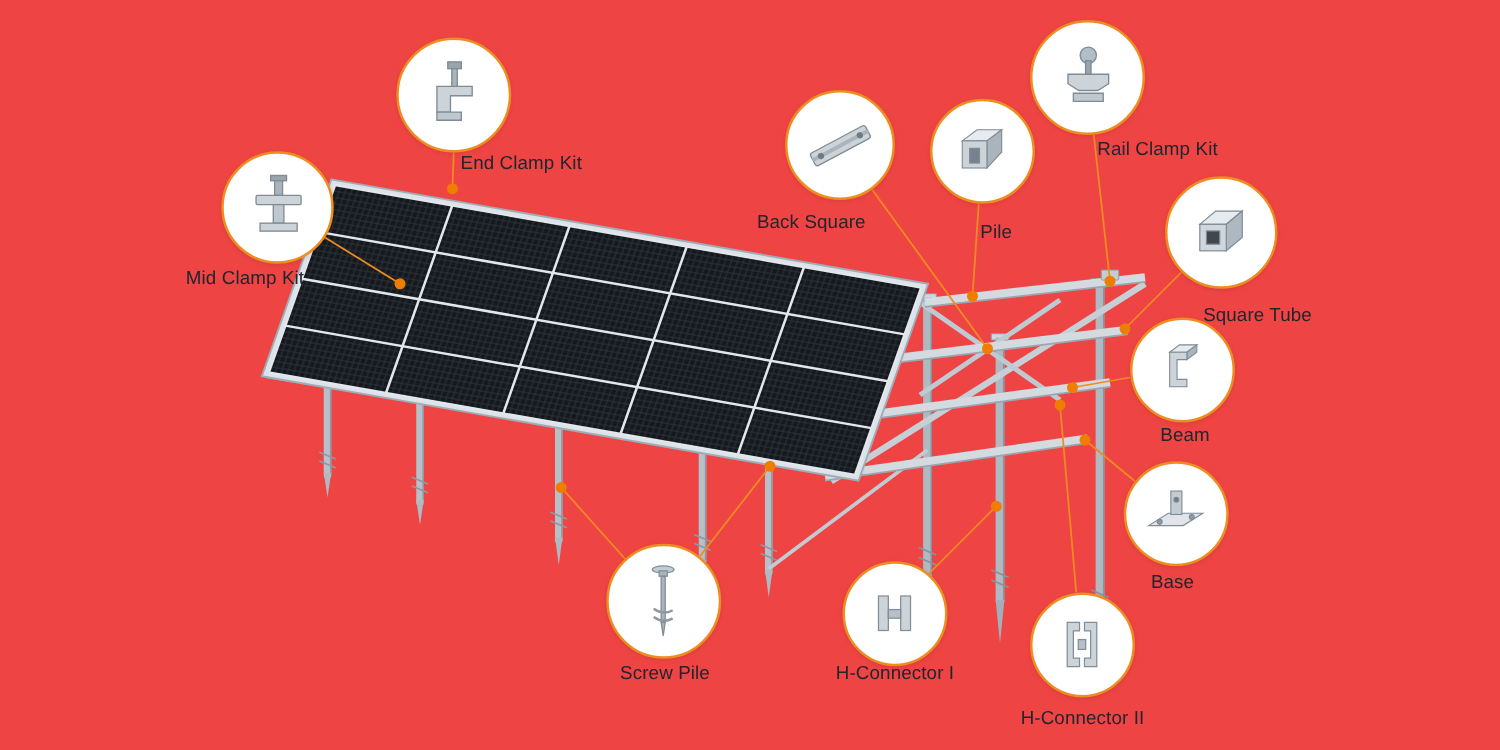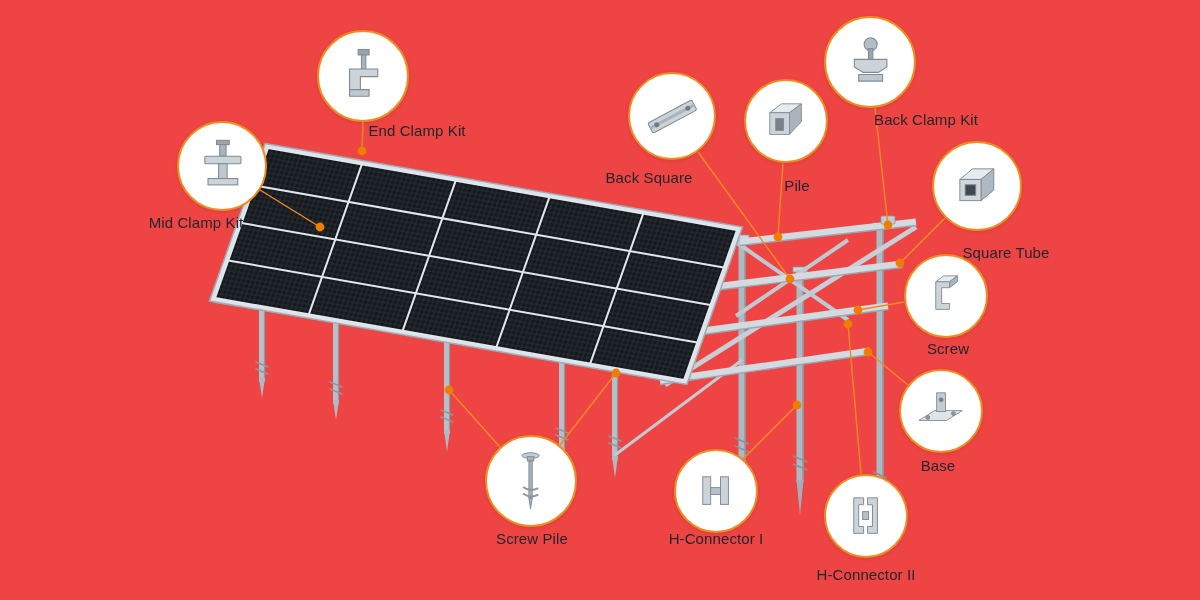--- a/index.html
+++ b/index.html
@@ -277,21 +277,21 @@
         <path d="M42,12 h-10 v7 h5 v22 h-5 v7 h10 z" fill="#ccd4da"></path>
         <rect x="27" y="26" width="6" height="8" fill="#b7c0c8"></rect>
       </g>
     </svg>
   </div>
 
   <div class="label" style="left:417px;top:122px">End Clamp Kit</div>
   <div class="label" style="left:196px;top:214px">Mid Clamp Kit</div>
   <div class="label" style="left:649px;top:169px">Back Square</div>
   <div class="label" style="left:797px;top:177px">Pile</div>
-  <div class="label" style="left:926px;top:111px">Back Clamp Kit</div>
+  <div class="label" style="left:926px;top:111px">Rail Clamp Kit</div>
   <div class="label" style="left:1006px;top:244px">Square Tube</div>
-  <div class="label" style="left:948px;top:340px">Screw</div>
+  <div class="label" style="left:948px;top:340px">Beam</div>
   <div class="label" style="left:938px;top:457px">Base</div>
   <div class="label" style="left:532px;top:530px">Screw Pile</div>
   <div class="label" style="left:716px;top:530px">H-Connector I</div>
   <div class="label" style="left:866px;top:566px">H-Connector II</div>
 
 </div>
 
 </body></html>

